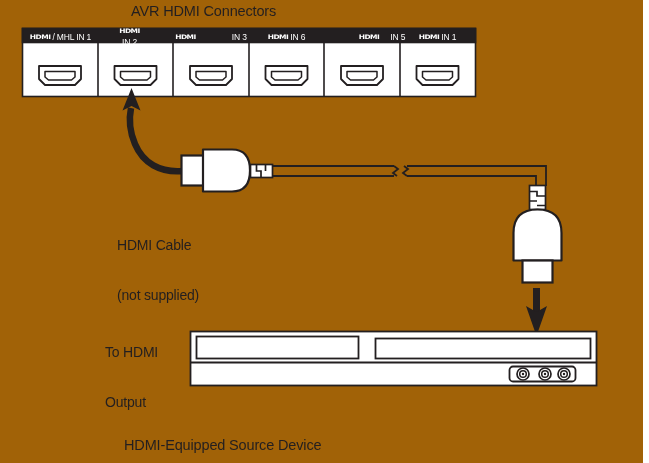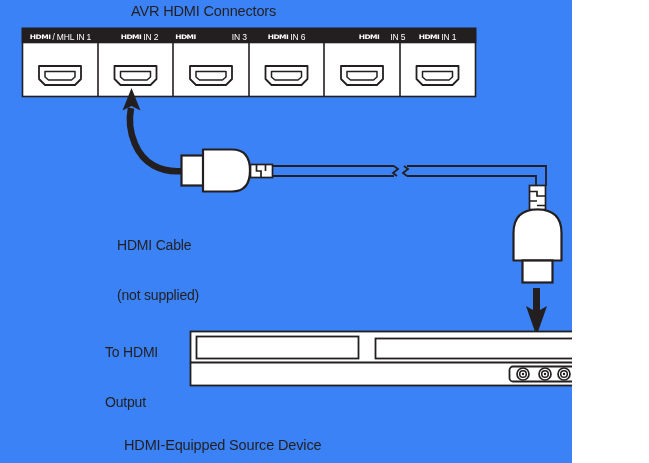--- a/index.html
+++ b/index.html
@@ -5,23 +5,23 @@
   html, body {
     margin: 0;
     padding: 0;
     background: #ffffff;
   }
   body {
     font-family: "Liberation Sans", sans-serif;
   }
   #diagram-root {
     position: relative;
-    width: 572px;
+    width: 643px;
     height: 463px;
-    background: #3b82f6;
+    background: #a16207;
     overflow: hidden;
   }
   svg.canvas {
     position: absolute;
     left: 0;
     top: 0;
     width: 649px;
     height: 463px;
   }
   .ink { fill: none; stroke: #231f20; }
@@ -215,21 +215,21 @@
       </g>
     </g>
   </svg>
 
   <div class="txt" id="title-text">AVR HDMI Connectors</div>
 
   <div class="port-label" style="left:23px;  width:75px;">
     <span class="hdmi-mark">HDMI</span>
     <span class="port-suffix">/ MHL IN 1</span>
   </div>
-  <div class="port-label" style="left:102px;  width:75px;">
+  <div class="port-label" style="left:92px;  width:75px;flex-direction:column;">
     <span class="hdmi-mark">HDMI</span>
     <span class="port-suffix">IN 2</span>
   </div>
   <div class="port-label" style="left:173px; width:76px;gap:36px;">
     <span class="hdmi-mark">HDMI</span>
     <span class="port-suffix">IN 3</span>
   </div>
   <div class="port-label" style="left:249px; width:75px;">
     <span class="hdmi-mark">HDMI</span>
     <span class="port-suffix">IN 6</span>

